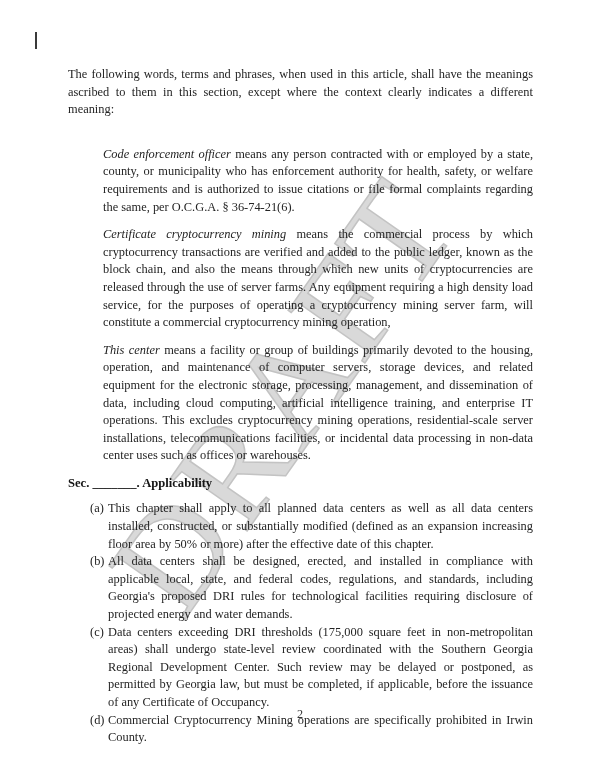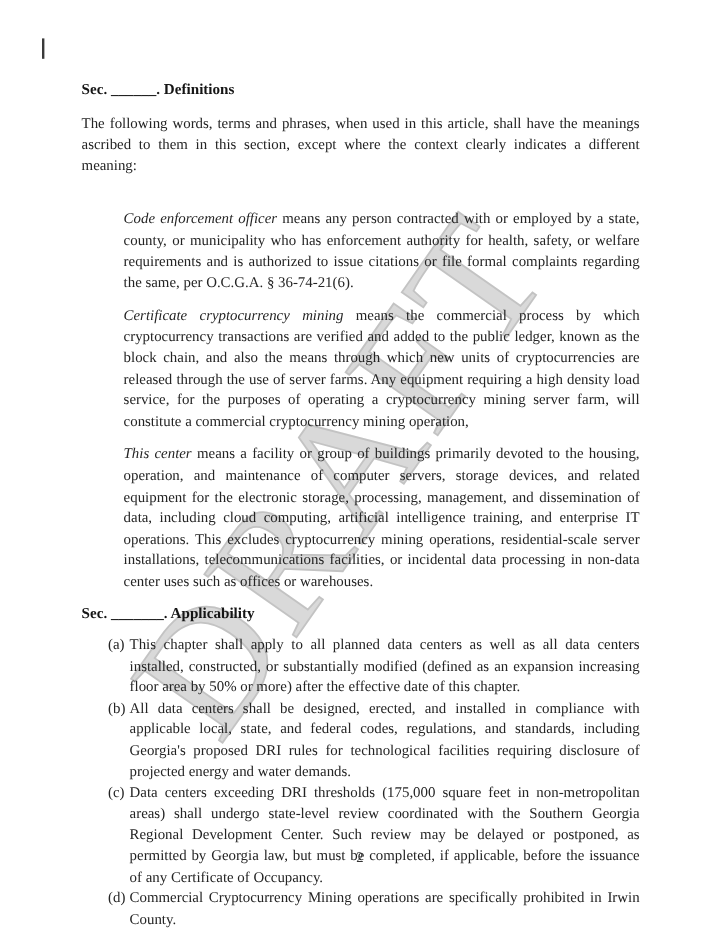--- a/index.html
+++ b/index.html
@@ -65,21 +65,20 @@
 <body>
 
 <div class="page">
 
   <div class="caret"></div>
 
   <div class="watermark">DRAFT</div>
 
   <div class="content">
 
-    <div class="sec-heading first">Sec. ______. Definitions</div>
 
     <p class="intro">The following words, terms and phrases, when used in this article, shall have the meanings ascribed to them in this section, except where the context clearly indicates a different meaning:</p>
 
     <p class="definition">
       <i class="term">Code enforcement officer</i>
       <span>means any person contracted with or employed by a state, county, or municipality who has enforcement authority for health, safety, or welfare requirements and is authorized to issue citations or file formal complaints regarding the same, per O.C.G.A. § 36-74-21(6).</span>
     </p>
 
     <p class="definition">
       <i class="term">Certificate cryptocurrency mining</i>

